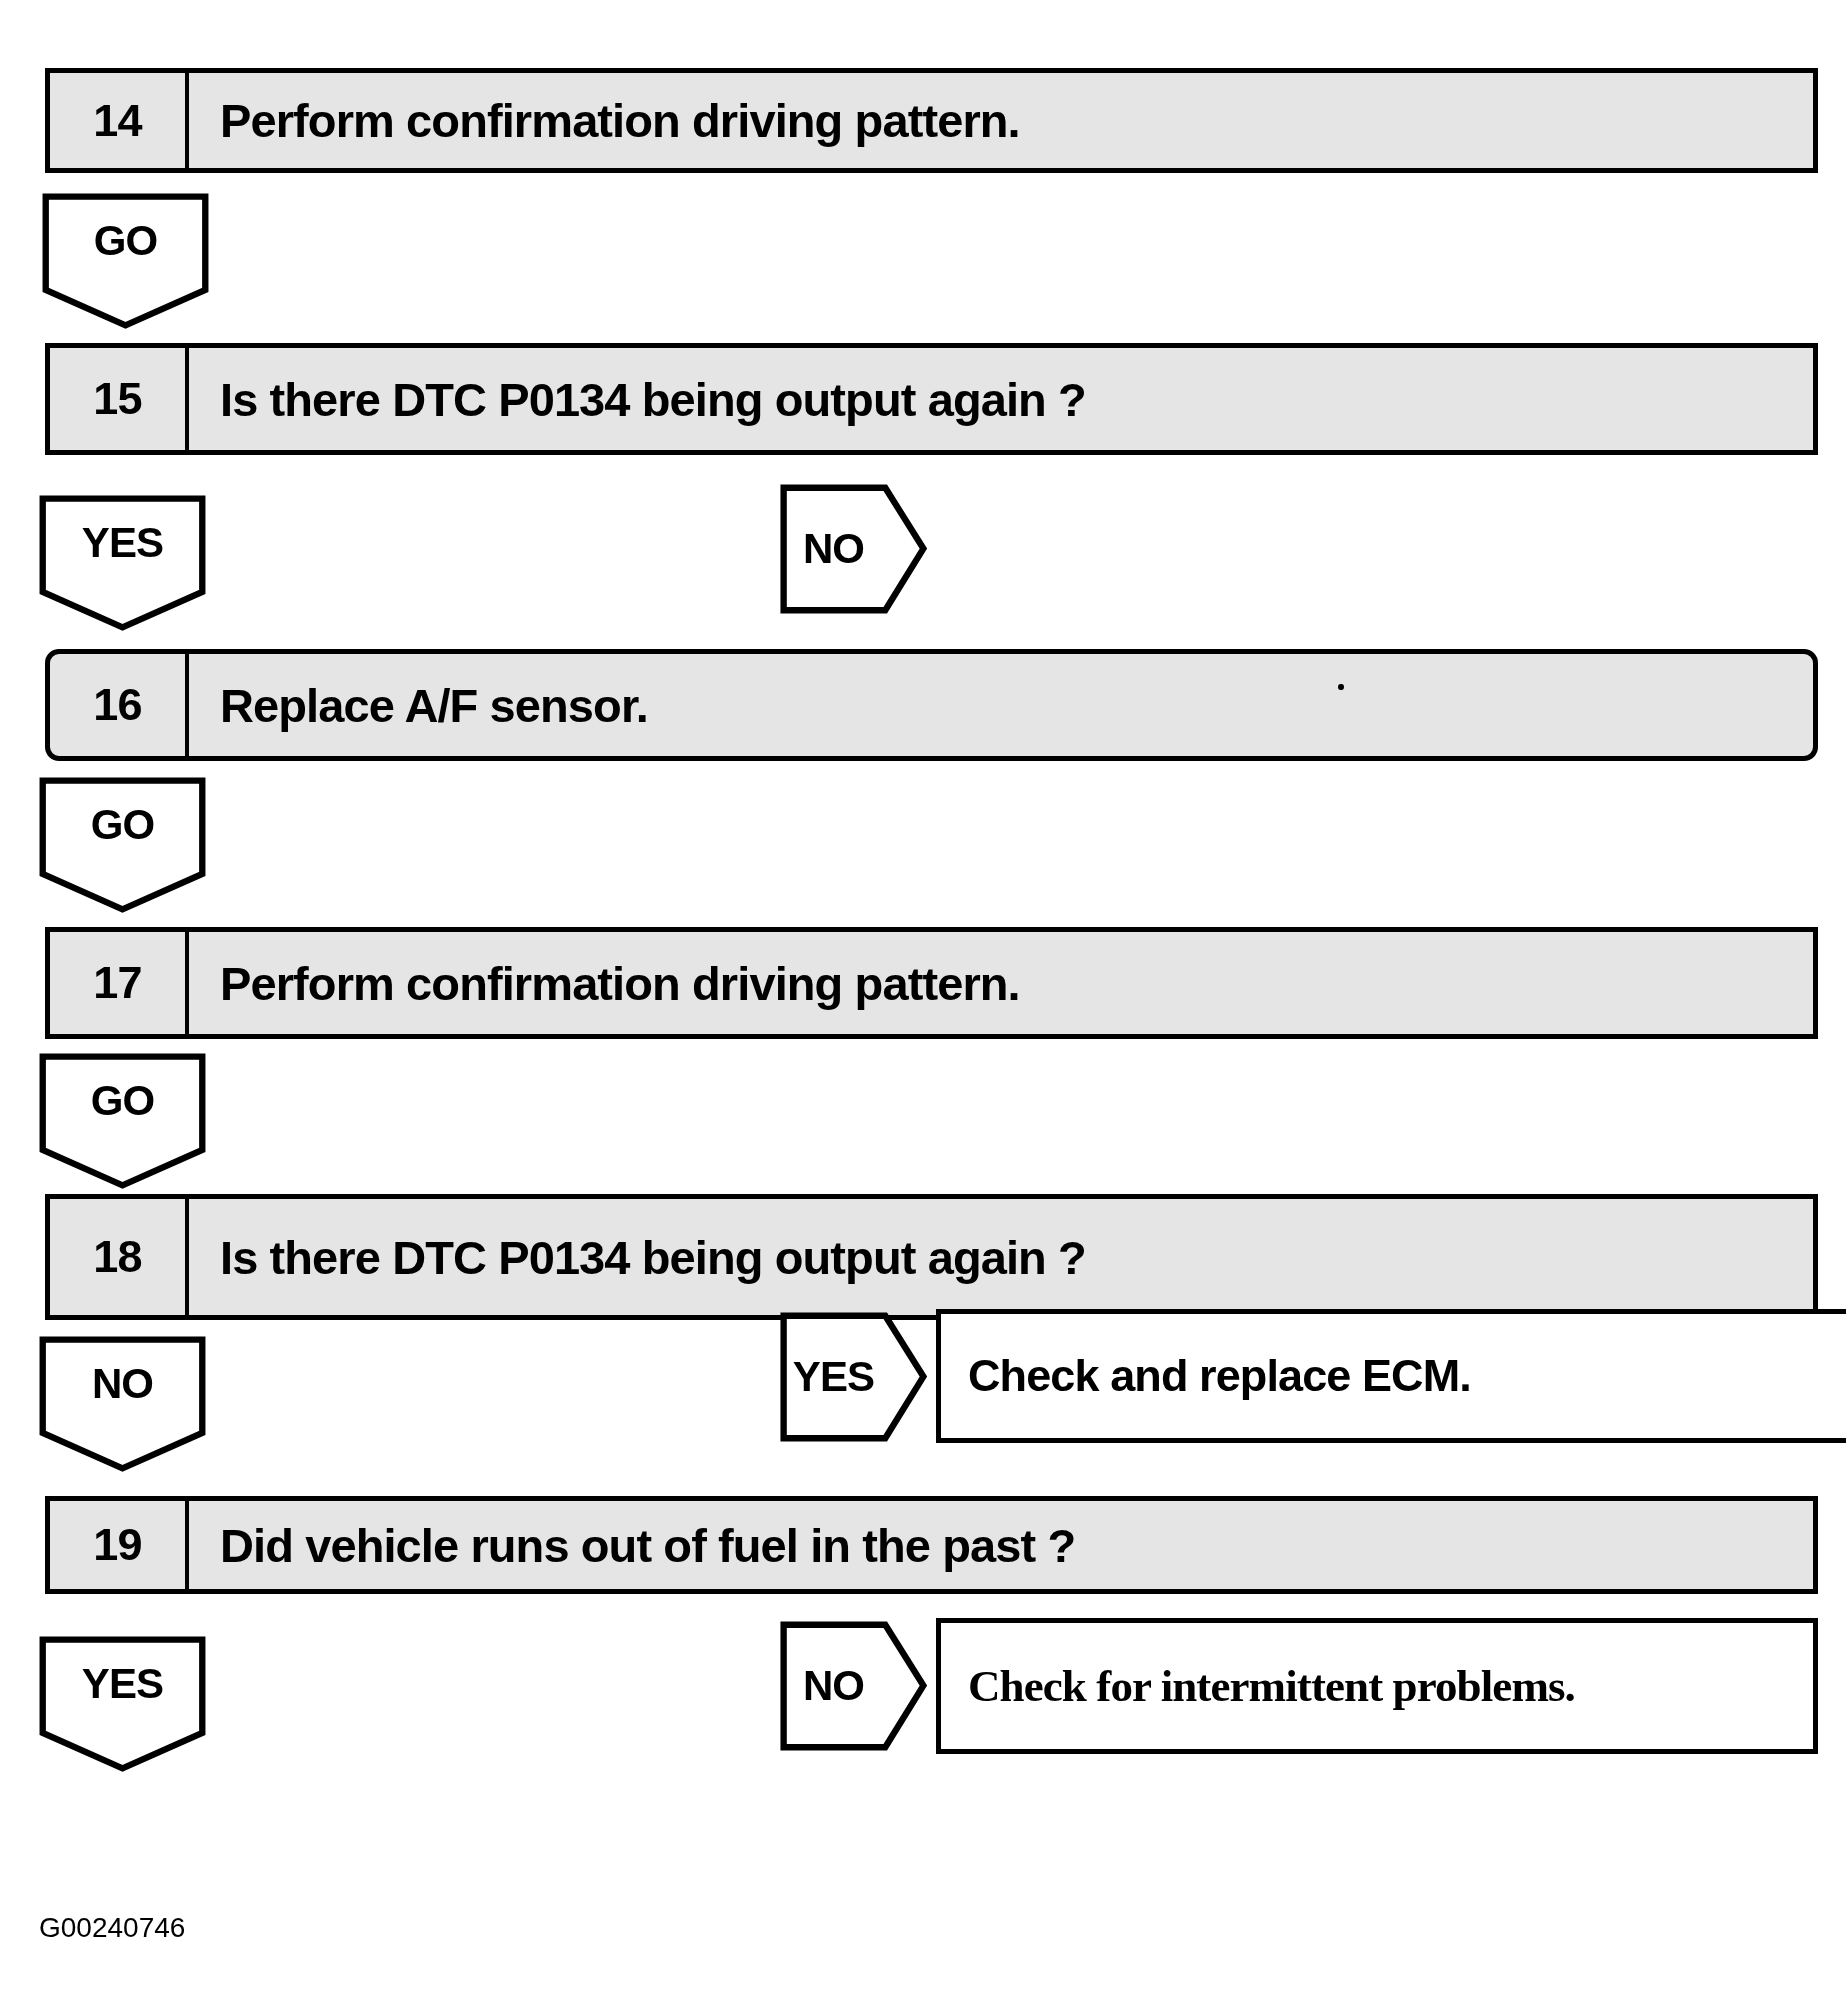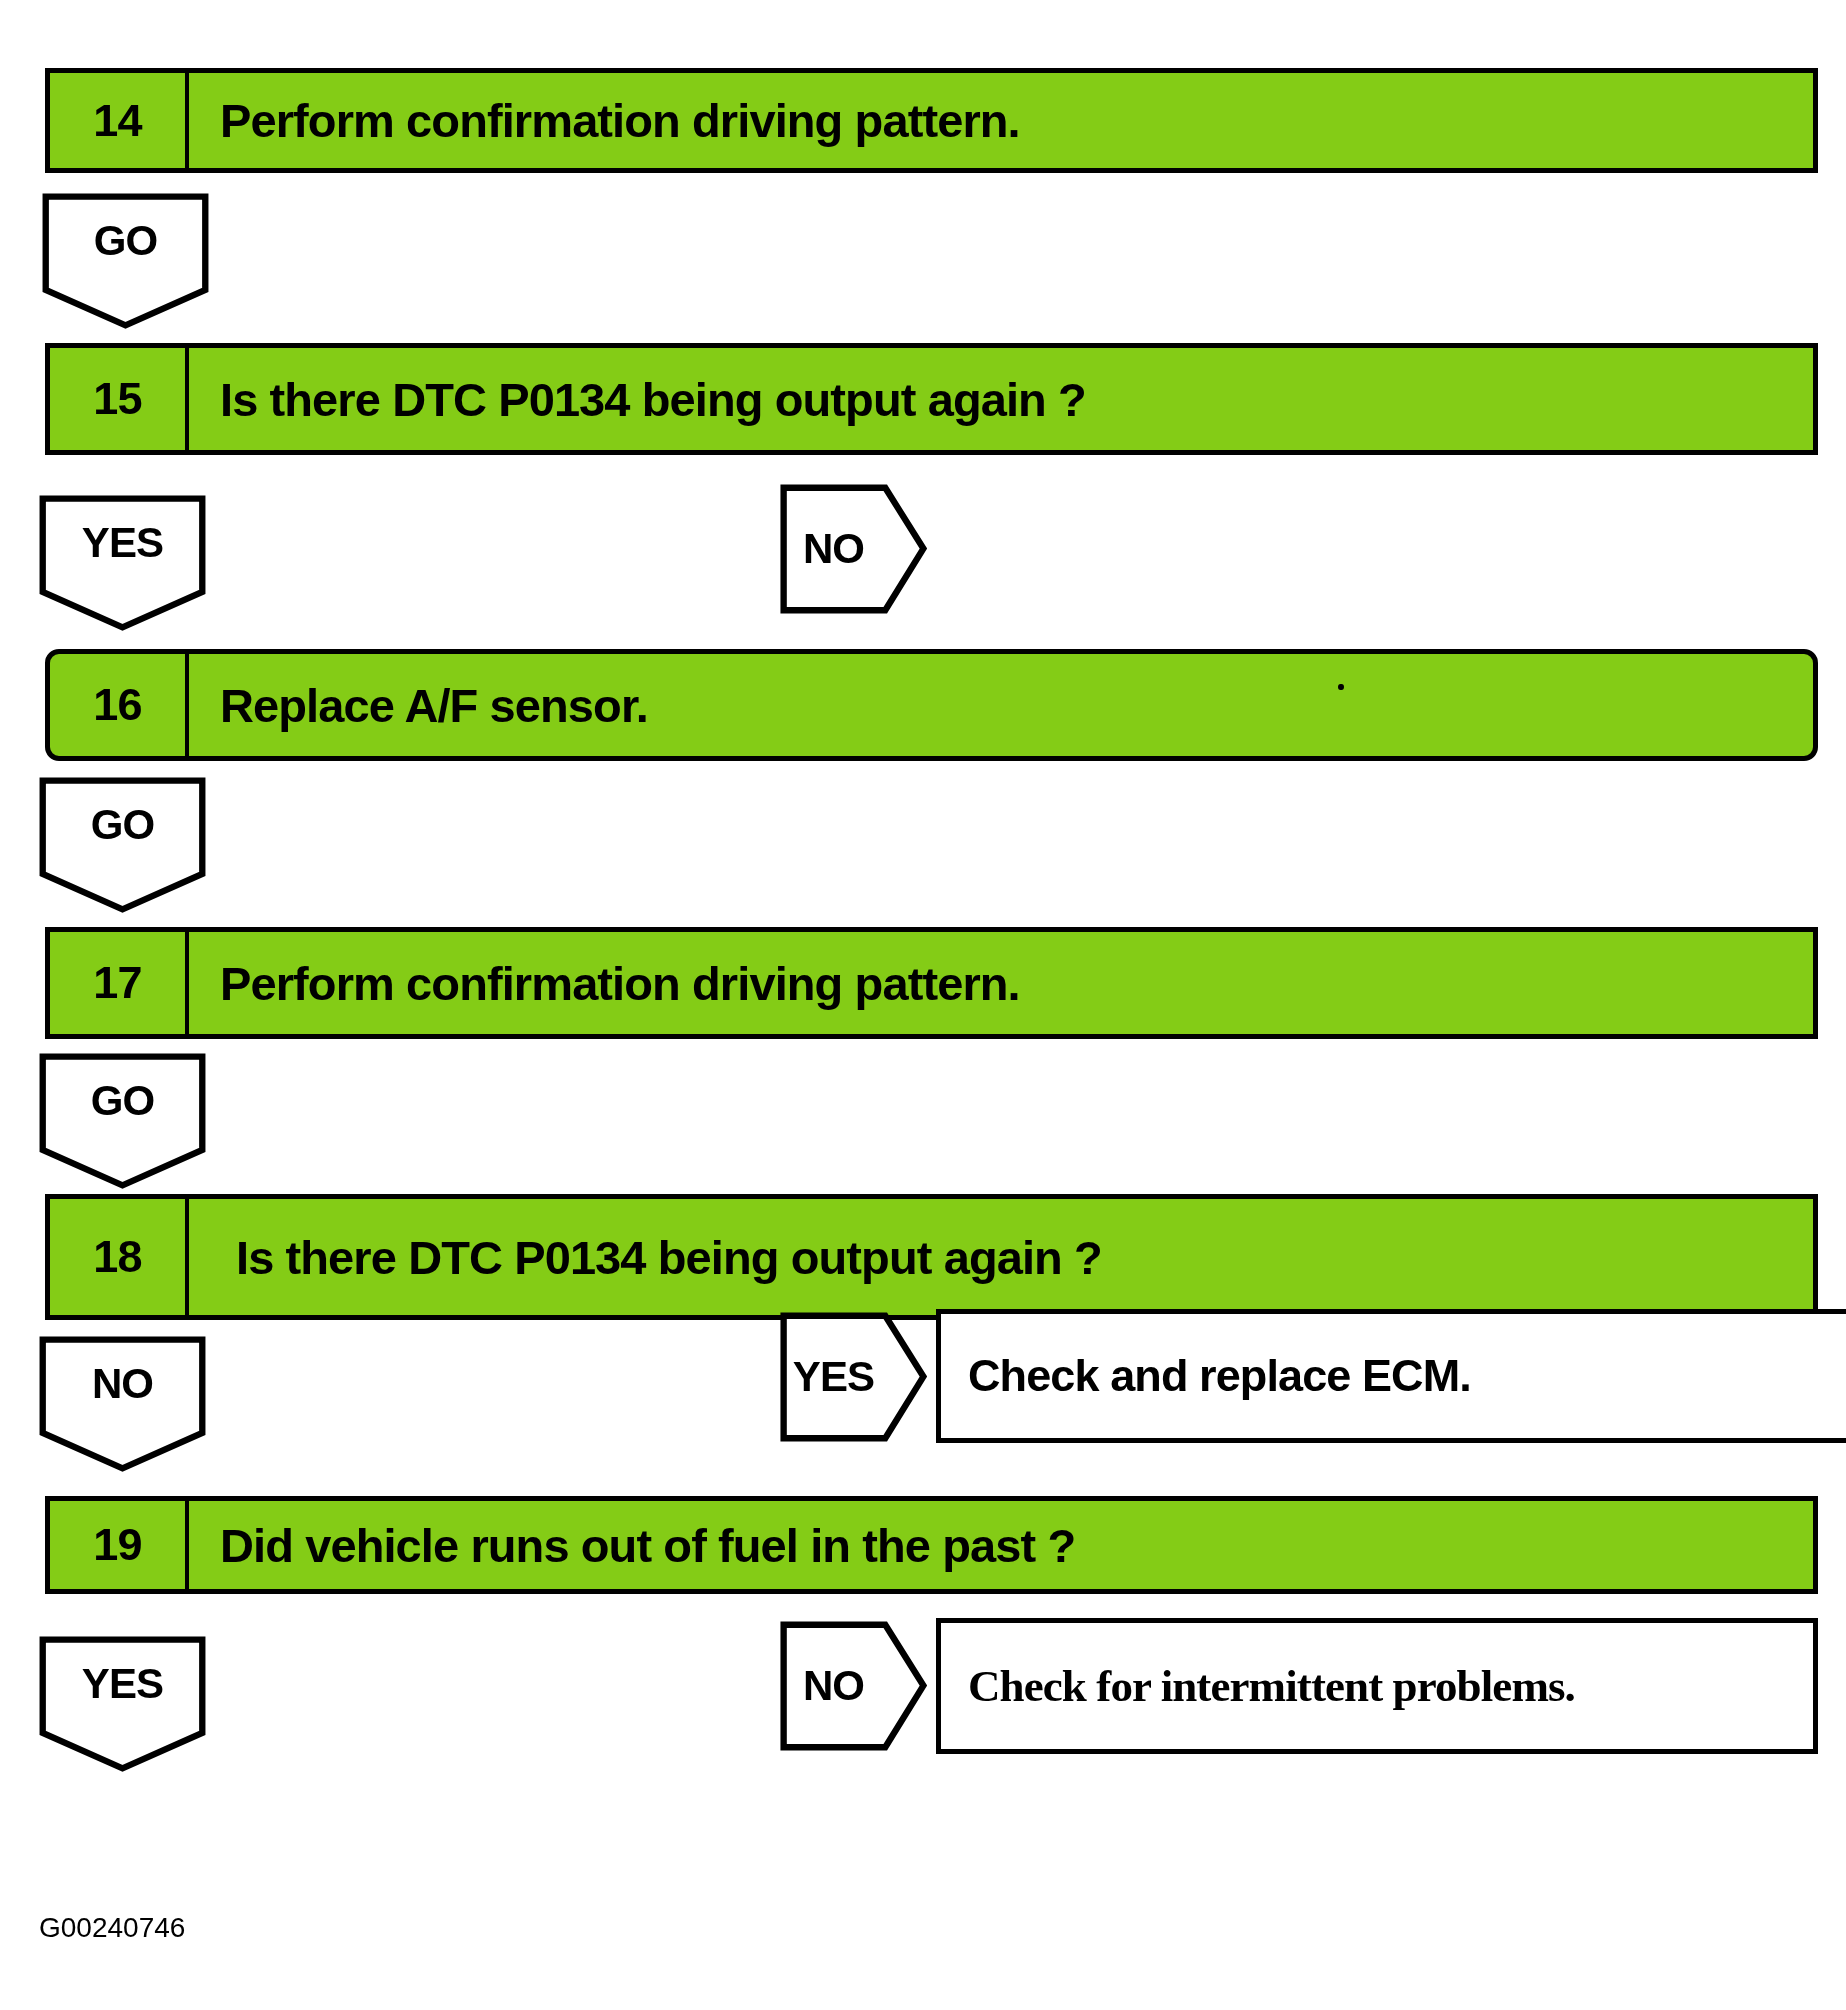--- a/index.html
+++ b/index.html
@@ -16,21 +16,21 @@
     color: #000000;
     overflow: hidden;
   }
   
   .stepbox {
     position: absolute;
     left: 45px;
     width: 1773px;
     border: 5.5px solid #000000;
     box-sizing: border-box;
-    background: #84cc16;
+    background: #e5e5e5;
     display: flex;
     align-items: stretch;
   }
   .stepbox .num {
     width: 135px;
     flex: 0 0 135px;
     border-right: 4.5px solid #000000;
     display: flex;
     align-items: center;
     justify-content: center;
@@ -159,21 +159,21 @@
     <div class="txt">Perform confirmation driving pattern.</div>
   </div>
 
   <div class="pent pent-down" style="left:39px; top:1053px;">
     <svg width="167" height="136" viewBox="0 0 184 150">
       <polygon points="4,4 180,4 180,107 92,146 4,107" fill="#ffffff" stroke="#000000" stroke-width="7"></polygon>
     </svg>
     <span class="plabel">GO</span>
   </div>
 
-  <div class="stepbox" style="top:1194px; height:126px;gap:16px;">
+  <div class="stepbox" style="top:1194px; height:126px;">
     <div class="num">18</div>
     <div class="txt">Is there DTC P0134 being output again ?</div>
   </div>
 
   <div class="pent pent-down" style="left:39px; top:1336px;">
     <svg width="167" height="136" viewBox="0 0 184 150">
       <polygon points="4,4 180,4 180,107 92,146 4,107" fill="#ffffff" stroke="#000000" stroke-width="7"></polygon>
     </svg>
     <span class="plabel">NO</span>
   </div>

